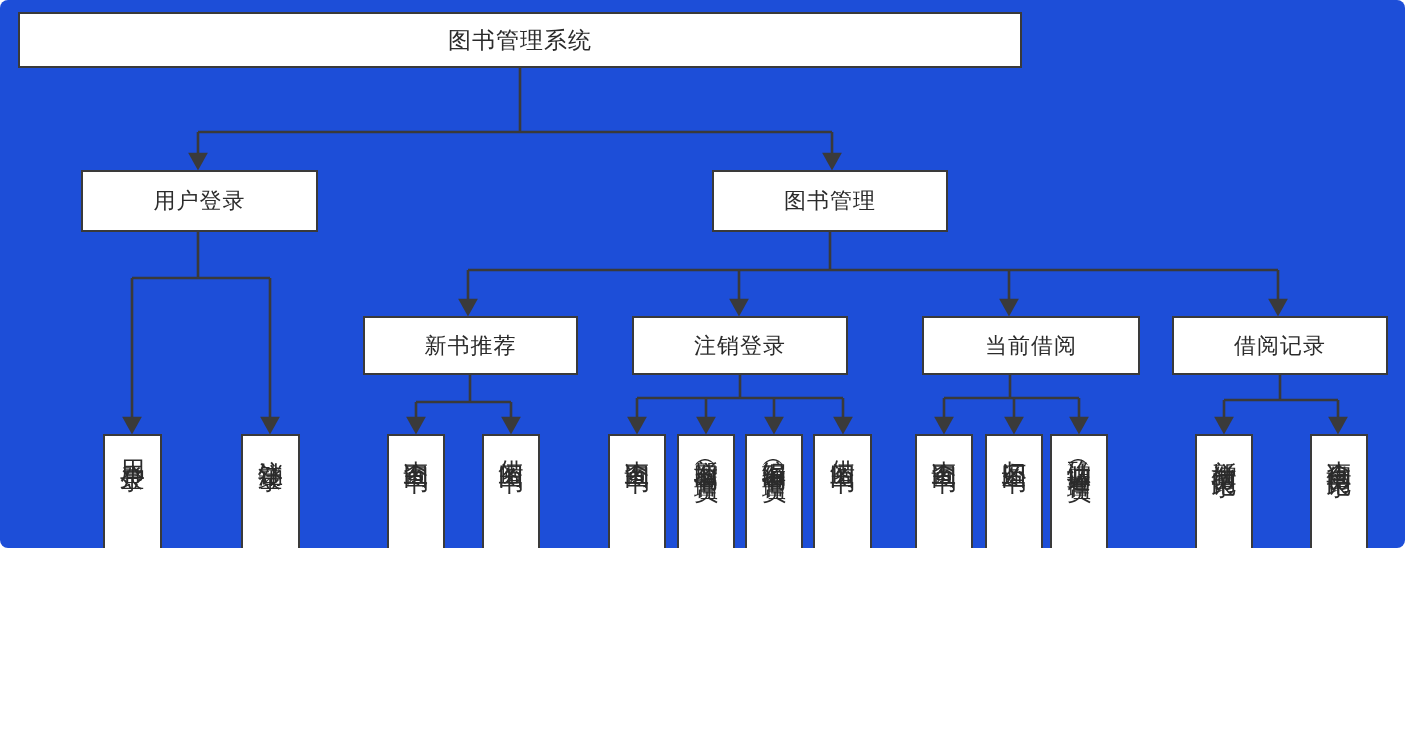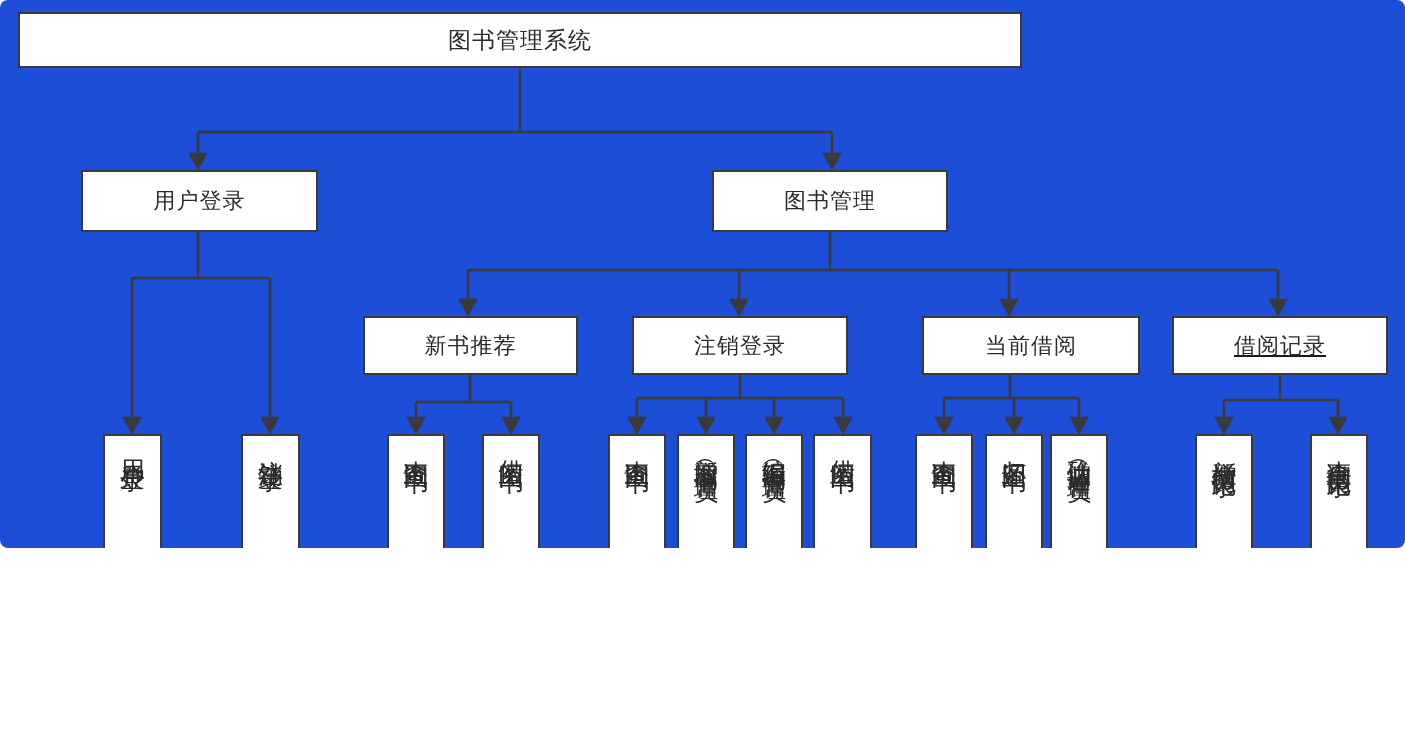--- a/index.html
+++ b/index.html
@@ -135,21 +135,21 @@
 
   <div class="node" style="left:712px;top:170px;width:236px;height:62px;">
     <span class="lbl">图书管理</span>
   </div>
   <div class="node" style="left:632px;top:316px;width:216px;height:59px;">
     <span class="lbl">注销登录</span>
   </div>
   <div class="node" style="left:902px;top:316px;width:218px;height:59px;margin-left:20px;">
     <span class="lbl">当前借阅</span>
   </div>
-  <div class="node" style="left:1172px;top:316px;width:216px;height:59px;text-decoration:underline;">
+  <div class="node" style="left:1172px;top:316px;width:216px;height:59px;">
     <span class="lbl">借阅记录</span>
   </div>
 
   <div class="node leaf" style="left:103px;top:434px;width:59px;height:299px;">
     <span class="lbl">用户登录</span>
   </div>
   <div class="node leaf" style="left:241px;top:434px;width:59px;height:299px;">
     <span class="lbl">注销登录</span>
   </div>
 

